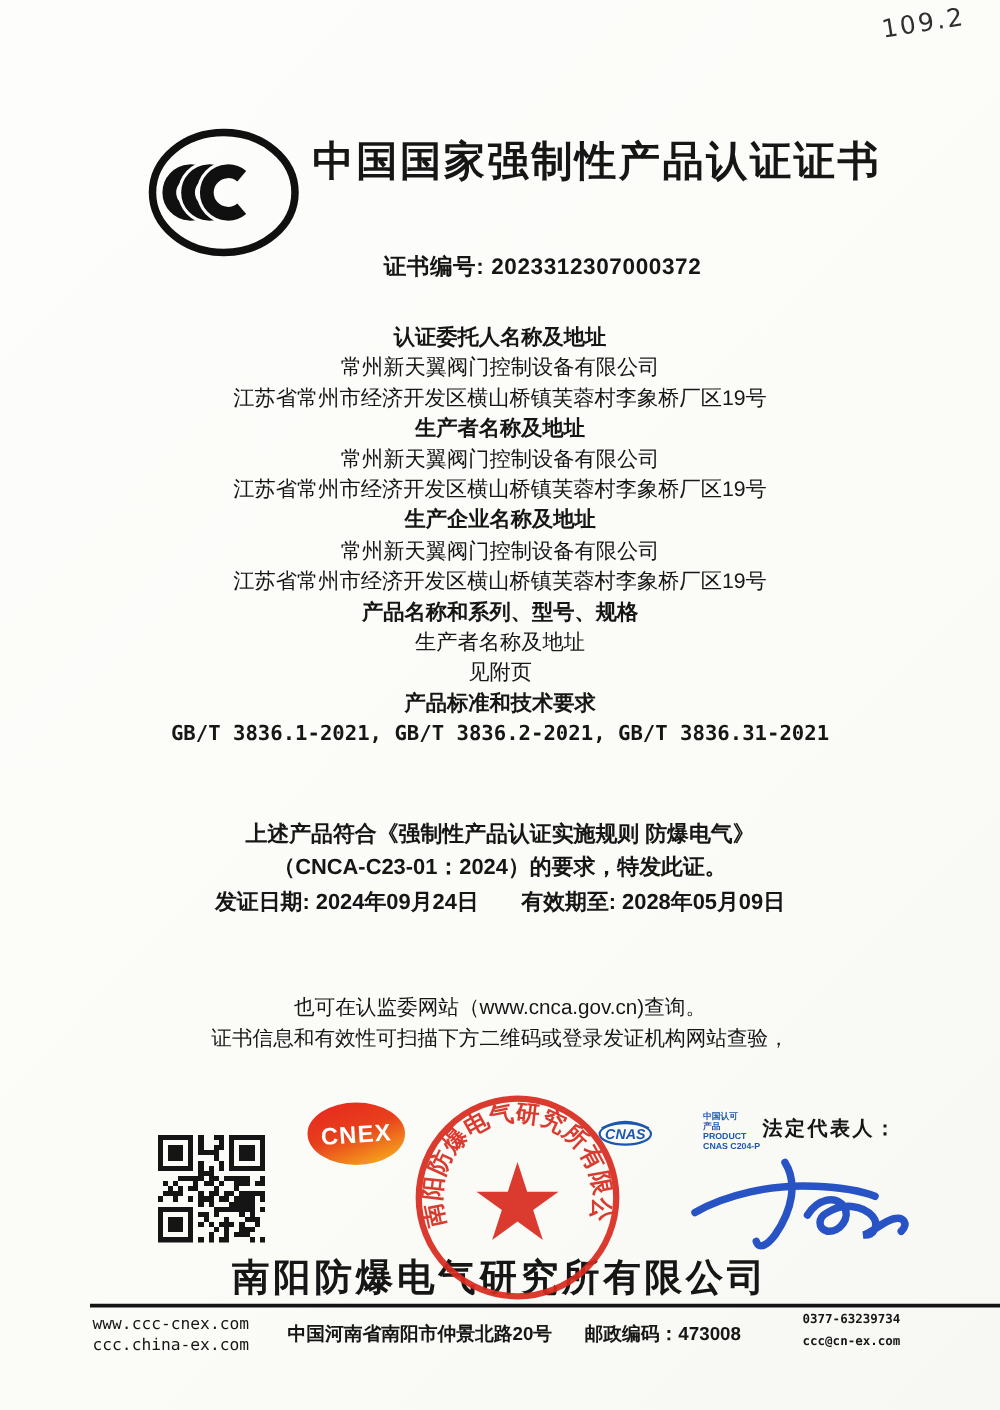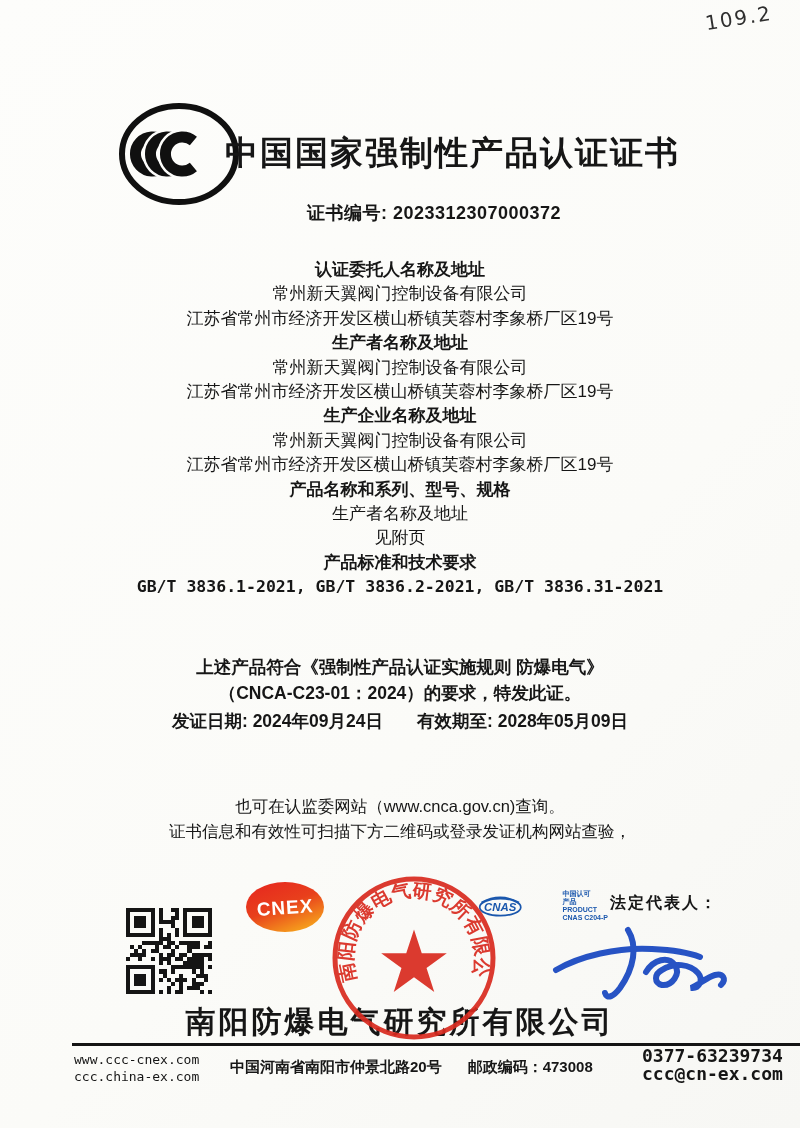--- a/index.html
+++ b/index.html
@@ -5,21 +5,21 @@
   html,body{margin:0;padding:0;background:#e8e8e6;}
   .page{
     position:relative;width:800px;height:1128px;margin:0 auto;
     background:linear-gradient(135deg,#fdfdfb 0%,#fbfbf8 60%,#f7f7f4 100%);
     font-family:"Liberation Sans",sans-serif;color:#161616;overflow:hidden;
     box-shadow:0 0 6px rgba(0,0,0,.25);
   }
   .hand-note{position:absolute;top:6px;right:28px;font-size:20px;color:#2f2f2f;
     transform:rotate(-9deg);font-family:"DejaVu Sans",sans-serif;letter-spacing:2px;}
   .ccc-logo{position:absolute;left:116px;top:100px;width:126px;height:112px;}
-  .title{position:absolute;left:225px;top:131px;width:480px;text-align:left;
+  .title{position:absolute;left:225px;top:107px;width:480px;text-align:right;
     font-size:33px;font-weight:bold;letter-spacing:2px;white-space:nowrap;}
   .certno{position:absolute;left:0;top:201px;width:100%;text-align:center;
     font-size:18px;font-weight:bold;letter-spacing:.5px;margin-left:34px;}
   .body-block{position:absolute;left:0;top:258px;width:100%;text-align:center;
     font-size:17px;line-height:24.4px;}
   .body-block .h{font-weight:bold;}
   .mono{font-family:"DejaVu Sans Mono",monospace;font-weight:bold;font-size:16.5px;}
   .compliance{position:absolute;left:0;top:655px;width:100%;text-align:center;
     font-size:17.5px;font-weight:bold;line-height:25.5px;}
   .compliance .dates{margin-top:3px;}
@@ -32,21 +32,21 @@
   .cnas{position:absolute;left:478px;top:882px;width:130px;height:48px;display:flex;align-items:center;gap:36px;}
   .cnas-small{margin-left:4px;font-size:7px;line-height:8px;color:#1a57ad;font-weight:bold;white-space:nowrap;}
   .legal-rep{position:absolute;left:610px;top:893px;font-size:16px;font-weight:bold;letter-spacing:2px;}
   .signature{position:absolute;left:548px;top:916px;width:200px;height:90px;z-index:2;}
   .issuer{position:absolute;left:0;top:1002px;width:100%;text-align:center;
     font-size:30px;font-weight:600;letter-spacing:3px;z-index:1;}
   .divider{position:absolute;left:72px;top:1043px;width:728px;height:3px;background:#141414;}
   .foot-left{position:absolute;left:74px;top:1051px;font-size:13px;line-height:17px;
     font-family:"DejaVu Sans Mono",monospace;font-weight:normal;}
   .foot-center{position:absolute;left:230px;top:1058px;width:390px;font-size:15px;font-weight:600;white-space:nowrap;}
-  .foot-right{position:absolute;left:642px;top:1047px;font-size:18px;line-height:18px;
+  .foot-right{position:absolute;left:642px;top:1047px;font-size:10px;line-height:18px;
     font-family:"DejaVu Sans Mono",monospace;font-weight:bold;}
   .gap{display:inline-block;width:34px;}
 </style>
 </head>
 <body>
 
 <div class="page">
 
   <div class="hand-note">109.2</div>
 

